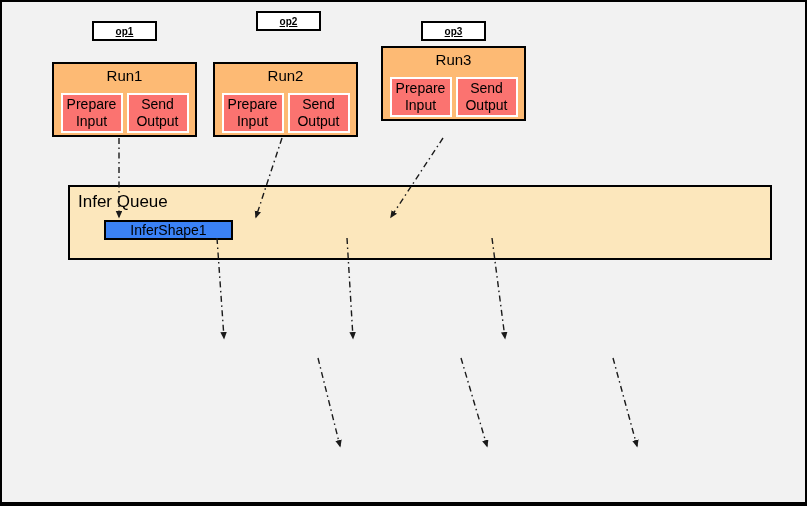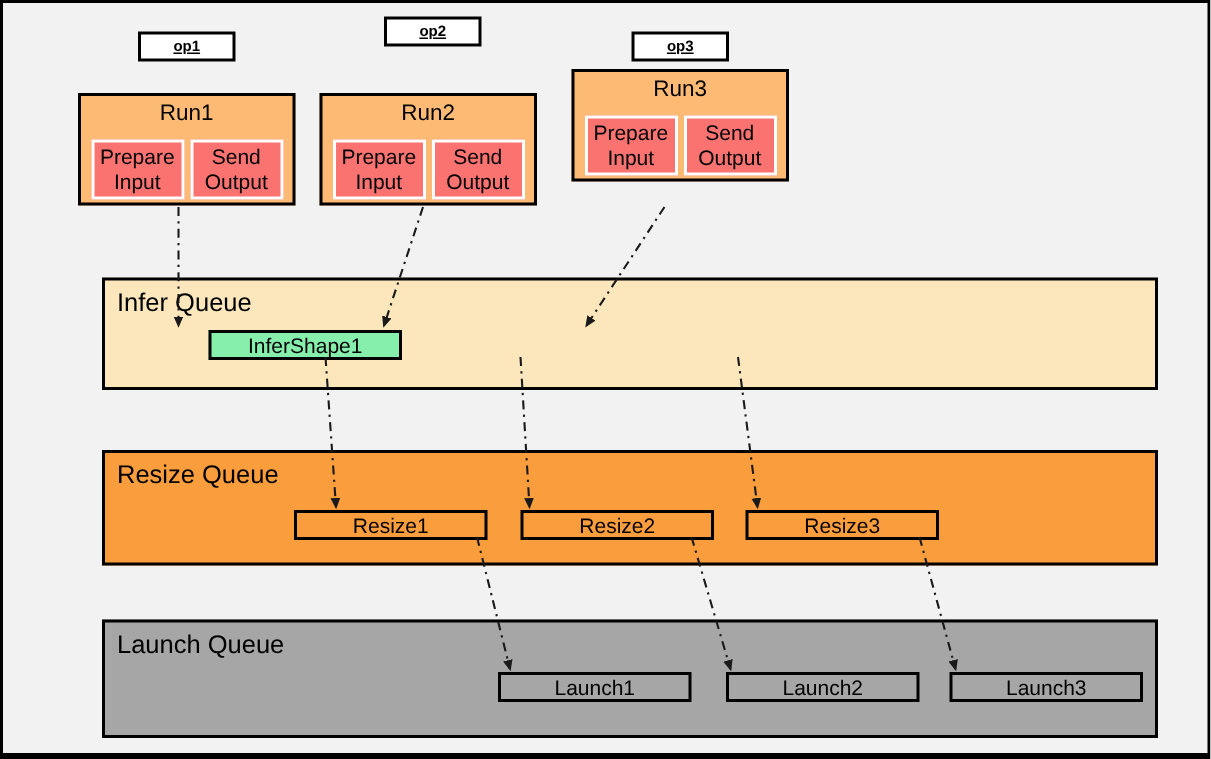--- a/index.html
+++ b/index.html
@@ -47,21 +47,21 @@
   .queue-title{
     position:absolute;left:8px;top:5px;
     font-weight:normal;font-size:17px;
   }
   .queue-item{
     position:absolute;width:129px;height:20px;
     border:2px solid #000;background:inherit;
     display:flex;align-items:center;justify-content:center;
     font-size:14px;
   }
-  .queue-infer .queue-item{background:#86efac;margin-left:35px;}
+  .queue-infer .queue-item{background:#3b82f6;}
   .queue-resize .queue-item{background:#FA9D3C;}
   .queue-launch .queue-item{background:#A6A6A6;}
 </style>
 </head>
 <body>
 
 <div class="frame">
 
   <svg id="arrow-layer">
     <defs>
@@ -104,27 +104,15 @@
       <div class="sub-box">Prepare Input</div>
       <div class="sub-box">Send Output</div>
     </div>
   </div>
 
   <div class="queue queue-infer">
     <div class="queue-title">Infer Queue</div>
     <div class="queue-item" style="left:34px;top:33px">InferShape1</div>
   </div>
 
-  <div class="queue queue-resize">
-    <div class="queue-title">Resize Queue</div>
-    <div class="queue-item" style="left:126px;top:38px">Resize1</div>
-    <div class="queue-item" style="left:277px;top:38px">Resize2</div>
-    <div class="queue-item" style="left:427px;top:38px">Resize3</div>
-  </div>
 
-  <div class="queue queue-launch">
-    <div class="queue-title">Launch Queue</div>
-    <div class="queue-item" style="left:262px;top:33px">Launch1</div>
-    <div class="queue-item" style="left:414px;top:33px">Launch2</div>
-    <div class="queue-item" style="left:563px;top:33px">Launch3</div>
-  </div>
 
 </div>
 
 </body></html>

